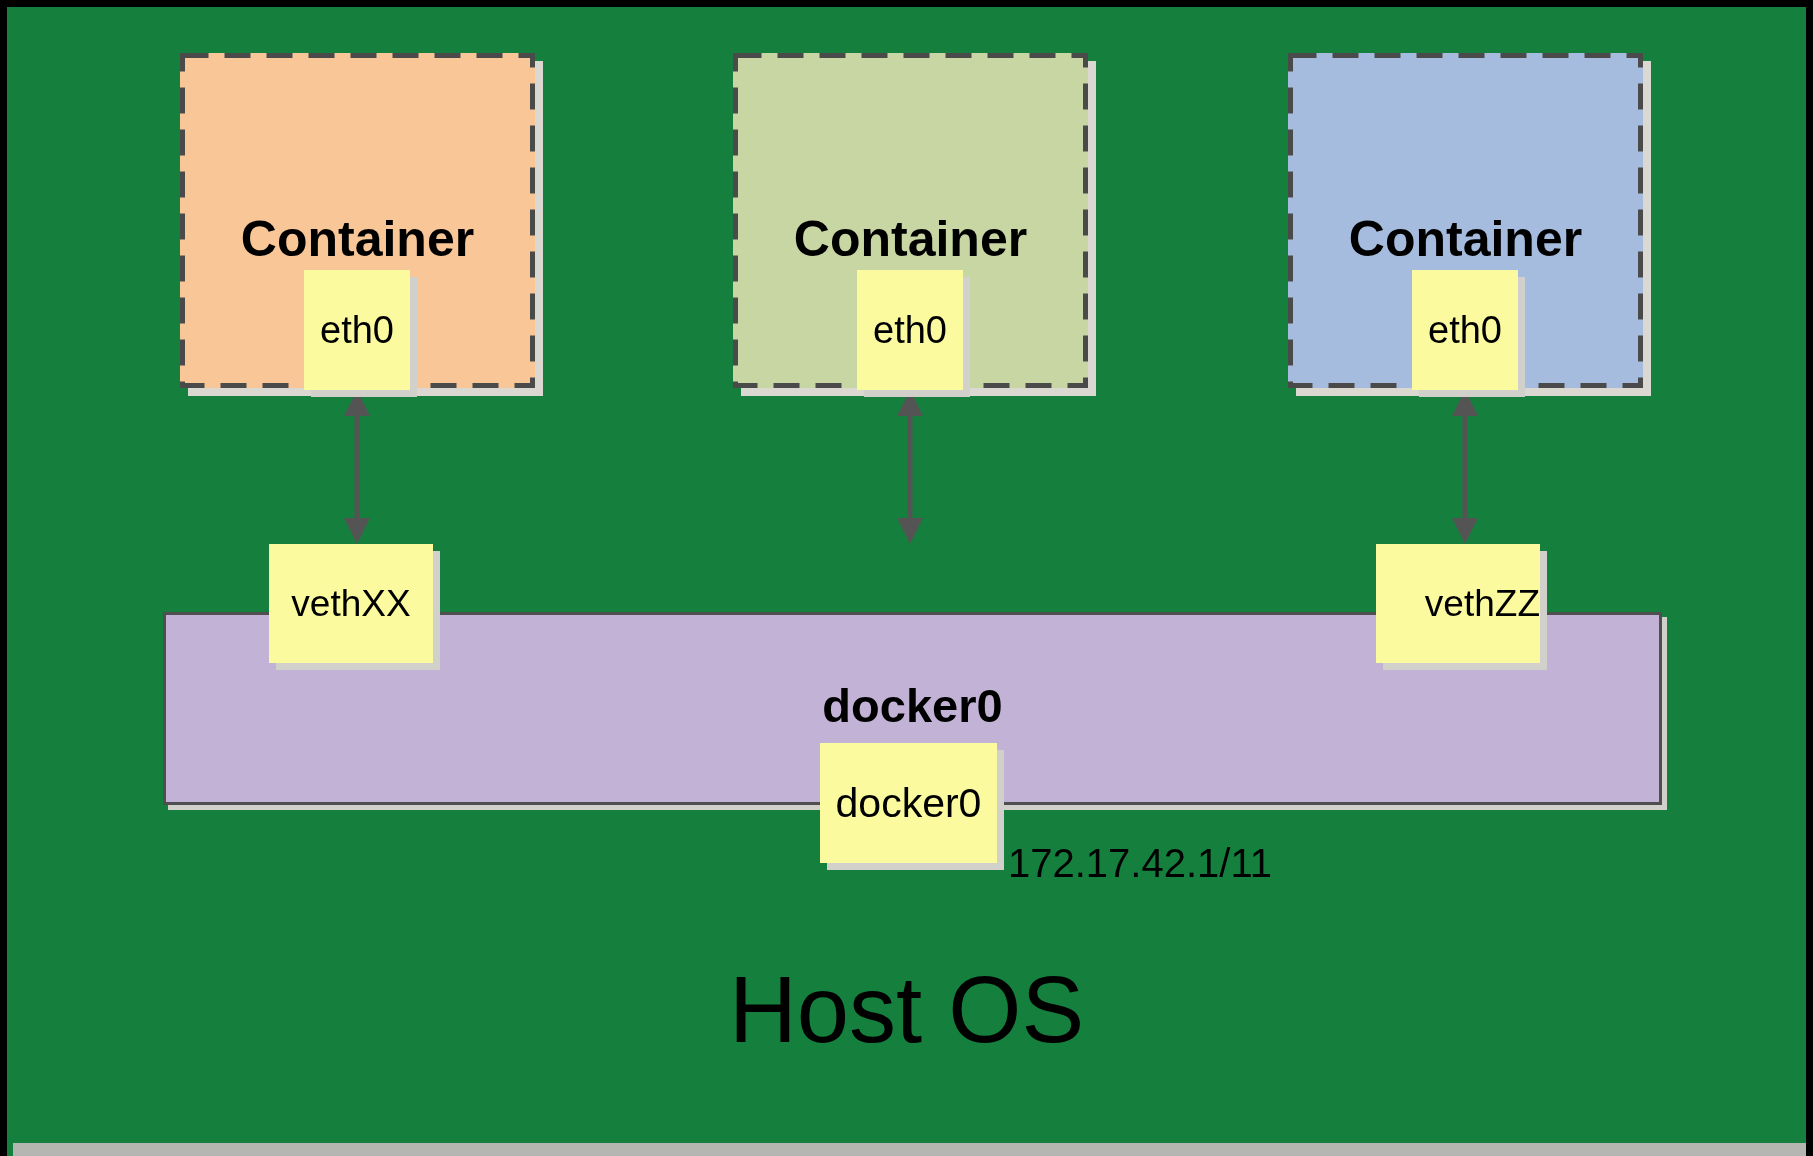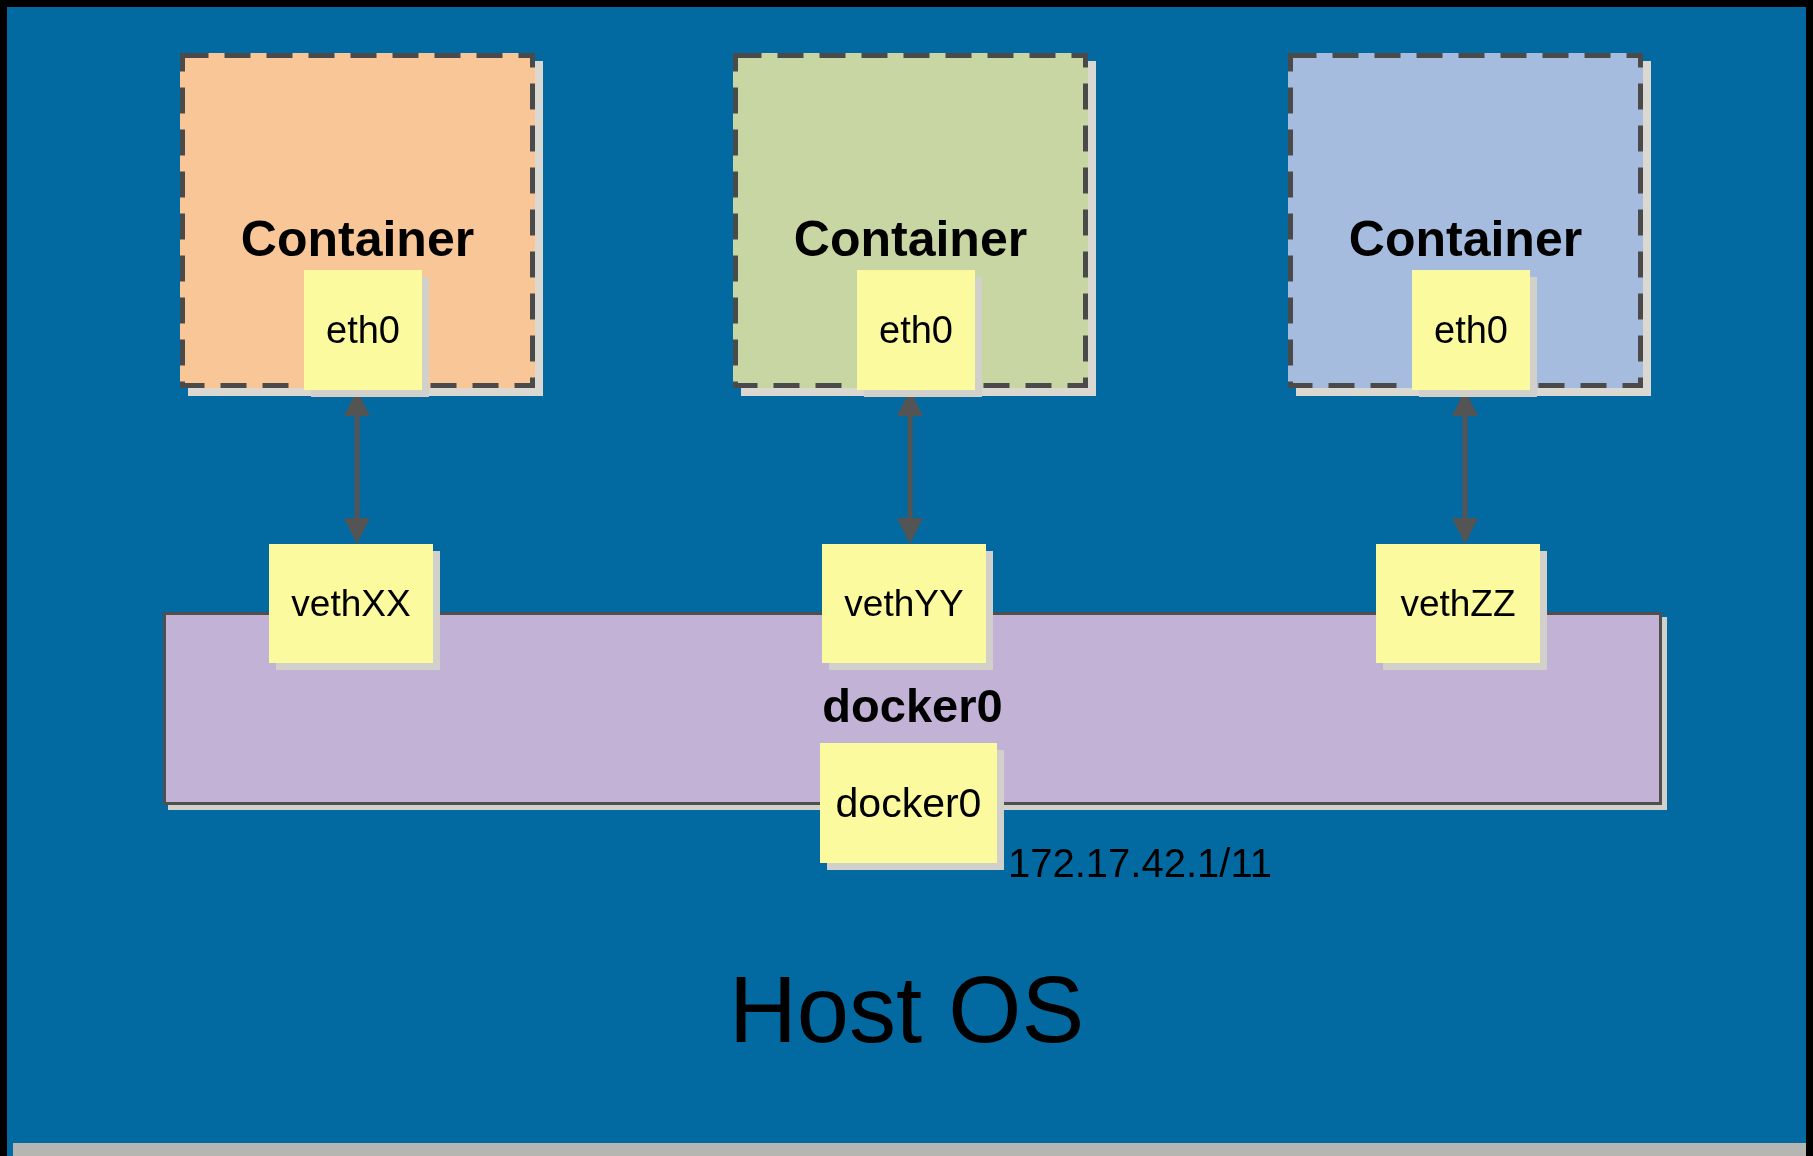--- a/index.html
+++ b/index.html
@@ -37,28 +37,28 @@
   }
 
   
   .iface-box {
     position:absolute;
     display:flex; align-items:center; justify-content:center;
     box-shadow:7px 7px 0 #d2d0ca;
     z-index:4;
     font-size:38px;
   }
-  .eth { width:118px; height:120px; top:270px; }
+  .eth { width:106px; height:120px; top:270px; }
   .eth.e0 { left:304px; }
   .eth.e1 { left:857px; }
   .eth.e2 { left:1412px; }
   .veth { width:164px; height:119px; top:544px; font-size:37px; }
   .veth.v0 { left:269px; }
   .veth.v1 { left:822px; }
-  .veth.v2 { left:1376px; }
+  .veth.v2 { left:1376px;justify-content:flex-end; }
   .docker-if { width:177px; height:120px; top:743px; left:820px; font-size:41px; }
 
   
   .arrow {
     position:absolute; top:389px; width:40px; height:156px; z-index:3;
   }
   .arrow.a0 { left:337px; }
   .arrow.a1 { left:890px; }
   .arrow.a2 { left:1445px; }
   .arrow line { stroke:currentColor; stroke-width:5; }
@@ -84,21 +84,21 @@
   }
   .host-label {
     position:absolute; left:0; right:0; top:958px;
     text-align:center; font-size:94px; line-height:104px;
     z-index:5;
   }
 </style>
 </head>
 <body>
 
-<div class="stage" style="background-color: #0369a1;">
+<div class="stage" style="background-color: #15803d;">
 
   <section class="container-box c0" style="background-color: rgb(249, 198, 151);">
     <svg class="dash" viewBox="0 0 355 335" preserveAspectRatio="none" style="color: rgb(74, 74, 74);">
       <rect x="2.5" y="2.5" width="350" height="330"></rect>
     </svg>
     <div class="container-title">Container</div>
   </section>
 
   <section class="container-box c1" style="background-color: rgb(200, 214, 164);">
     <svg class="dash" viewBox="0 0 355 335" preserveAspectRatio="none" style="color: rgb(74, 74, 74);">
@@ -139,23 +139,20 @@
   <div class="iface-box eth e1" style="background-color: rgb(251, 250, 159);">
     <span>eth0</span>
   </div>
   <div class="iface-box eth e2" style="background-color: rgb(251, 250, 159);">
     <span>eth0</span>
   </div>
 
   <div class="iface-box veth v0" style="background-color: rgb(251, 250, 159);">
     <span>vethXX</span>
   </div>
-  <div class="iface-box veth v1" style="background-color: rgb(251, 250, 159);">
-    <span>vethYY</span>
-  </div>
   <div class="iface-box veth v2" style="background-color: rgb(251, 250, 159);">
     <span>vethZZ</span>
   </div>
 
   <div class="iface-box docker-if" style="background-color: rgb(251, 250, 159);">
     <span>docker0</span>
   </div>
   <div class="ip-label">172.17.42.1/11</div>
 
   <div class="host-label">Host OS</div>

